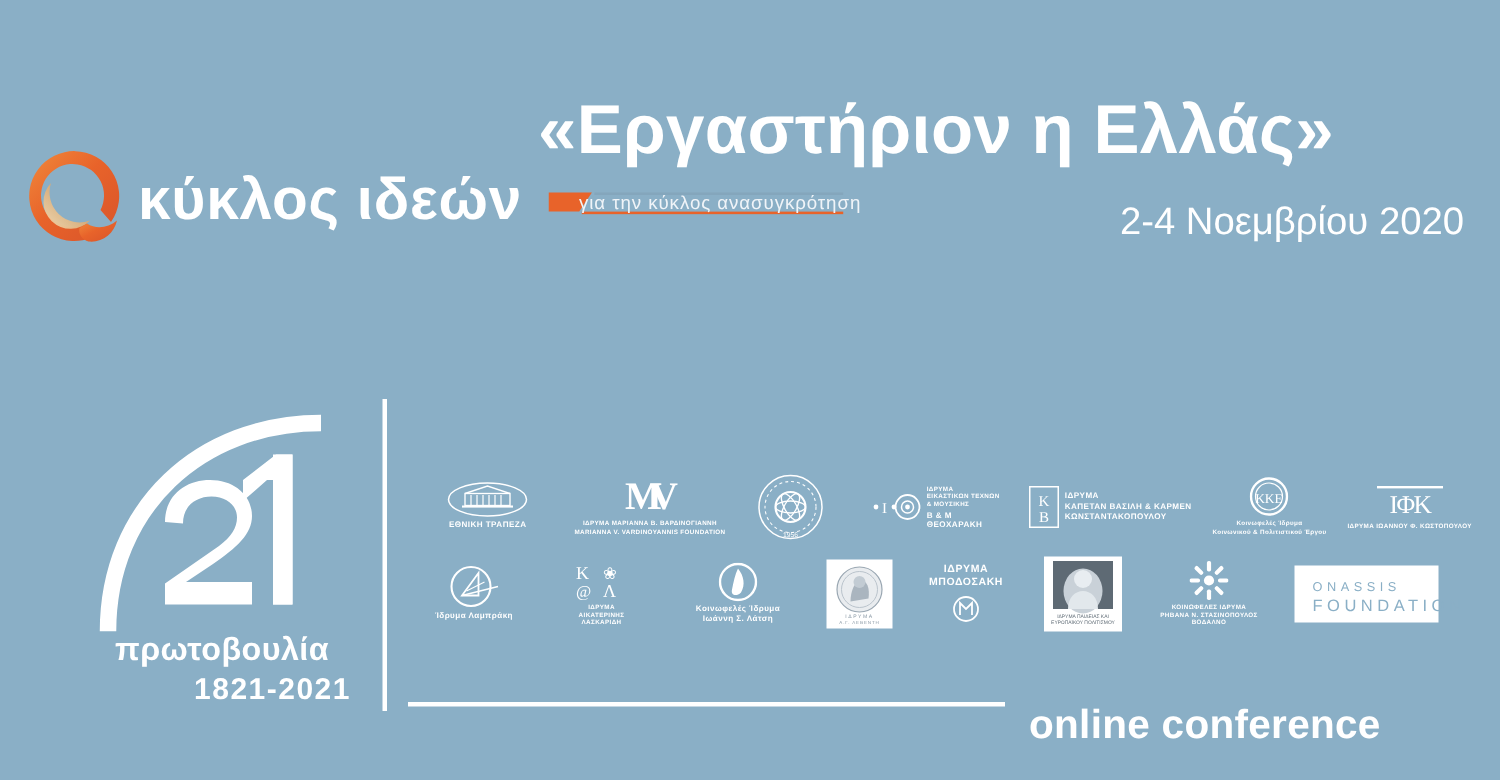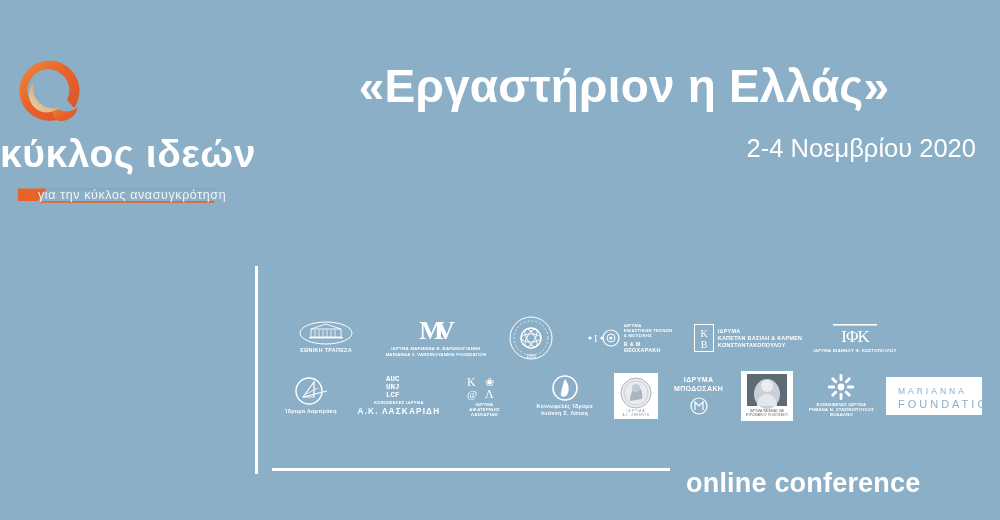--- a/index.html
+++ b/index.html
@@ -13,21 +13,21 @@
     width: 1000px; height: 520px;
     background: #8aafc6;
     color: #ffffff;
     overflow: hidden;
   }
 
   
   .brand {
     position: absolute; left: 0; top: 52px;
     width: 262px; height: 160px;
-    display: flex; flex-direction: column; align-items: flex-start;
+    display: flex; flex-direction: row; align-items: center;
   }
   .brand-mark { width: 92px; height: 80px; }
   .brand-name {
     margin-top: 2px;
     font-size: 39px;
     font-weight: 600;
     letter-spacing: 0.5px;
     line-height: 1;
     color: #ffffff;
     white-space: nowrap;
@@ -207,20 +207,38 @@
     </div>
   </div>
 
   <div class="headline">
     <div class="title">«Εργαστήριον η Ελλάς»</div>
     <div class="subtitle">
     </div>
     <div class="dates">2-4 Νοεμβρίου 2020</div>
   </div>
 
+  <div class="emblem">
+    <div class="emblem-mark">
+      <svg viewBox="0 0 172 145" width="172" height="145">
+
+        <path d="M10 145 C10 62 72 6 152 6" fill="none" stroke="#ffffff" stroke-width="11"></path>
+
+        <path d="M48 72 C48 54 62 44 78 44 C94 44 106 54 106 68 C106 80 96 89 80 100
+                 L62 112 L106 112 L106 127 L48 127 L48 113 L84 88
+                 C92 82 96 76 96 69 C96 61 89 55 79 55 C69 55 60 61 60 73 Z" fill="#ffffff"></path>
+
+        <path d="M120 127 L120 44 L116 44 L100 58 L100 44 L122 27 L133 27 L133 127 Z" fill="#ffffff"></path>
+
+        <rect x="120" y="27" width="13" height="100" fill="#ffffff"></rect>
+      </svg>
+    </div>
+    <div class="emblem-title">πρωτοβουλία</div>
+    <div class="emblem-years">1821-2021</div>
+  </div>
 
   <div class="v-divider"></div>
 
   <div class="sponsors">
 
     <div class="sponsor-row r1">
 
       <div class="sponsor" style="width:108px">
         <div class="sp-glyph">
           <svg width="54" height="24" viewBox="0 0 54 24">
@@ -287,20 +305,31 @@
             <rect x="0.5" y="0.5" width="19" height="27" fill="none" stroke="#fff" stroke-width="1"></rect>
             <text x="10" y="13" font-size="10" fill="#fff" text-anchor="middle" font-family="'Liberation Serif',serif">K</text>
             <text x="10" y="24" font-size="10" fill="#fff" text-anchor="middle" font-family="'Liberation Serif',serif">B</text>
           </svg>
         </div>
         <div class="sp-text mid" style="text-align:left">ΙΔΡΥΜΑ
 ΚΑΠΕΤΑΝ ΒΑΣΙΛΗ &amp; ΚΑΡΜΕΝ
 ΚΩΝΣΤΑΝΤΑΚΟΠΟΥΛΟΥ</div>
       </div>
 
+      <div class="sponsor" style="width:96px">
+        <div class="sp-glyph">
+          <svg width="26" height="26" viewBox="0 0 26 26">
+            <circle cx="13" cy="13" r="12" fill="none" stroke="#fff" stroke-width="1.6"></circle>
+            <circle cx="13" cy="13" r="9" fill="none" stroke="#fff" stroke-width="0.8"></circle>
+            <text x="13" y="17" font-size="9" fill="#fff" text-anchor="middle" font-family="'Liberation Serif',serif">ΚΚΕ</text>
+          </svg>
+        </div>
+        <div class="sp-text">Κοινωφελές Ίδρυμα
+Κοινωνικού &amp; Πολιτιστικού Έργου</div>
+      </div>
 
       <div class="sponsor" style="width:94px">
         <div class="sp-glyph">
           <svg width="56" height="24" viewBox="0 0 56 24">
             <rect x="6" y="2" width="44" height="1.6" fill="#fff"></rect>
             <text x="28" y="20" font-size="17" fill="#fff" text-anchor="middle" font-family="'Liberation Serif',serif" letter-spacing="-1">ΙΦΚ</text>
           </svg>
         </div>
         <div class="sp-text">ΙΔΡΥΜΑ ΙΩΑΝΝΟΥ Φ. ΚΩΣΤΟΠΟΥΛΟΥ</div>
       </div>
@@ -313,33 +342,20 @@
           <svg width="34" height="30" viewBox="0 0 34 30">
             <circle cx="15" cy="15" r="13" fill="none" stroke="#fff" stroke-width="1.4"></circle>
             <path d="M9 21 L20 6 L20 21 Z" fill="none" stroke="#fff" stroke-width="1.2"></path>
             <path d="M9 21 L33 15" fill="none" stroke="#fff" stroke-width="1.2"></path>
             <path d="M12 18 L24 12" fill="none" stroke="#fff" stroke-width="0.8"></path>
           </svg>
         </div>
         <div class="sp-text mid">Ίδρυμα Λαμπράκη</div>
       </div>
 
-      <div class="sponsor" style="width:112px">
-        <div class="sp-glyph">
-          <svg width="30" height="24" viewBox="0 0 30 24">
-            <g fill="#fff" font-family="'Liberation Mono',monospace" font-size="7.5" font-weight="700">
-              <text x="2" y="7">AUC</text>
-              <text x="2" y="15">UNJ</text>
-              <text x="2" y="23">LCF</text>
-            </g>
-          </svg>
-        </div>
-        <div class="sp-text">ΚΟΙΝΩΦΕΛΕΣ ΙΔΡΥΜΑ</div>
-        <div class="sp-text" style="font-size:8.2px;letter-spacing:1.2px">Α.Κ. ΛΑΣΚΑΡΙΔΗ</div>
-      </div>
 
       <div class="sponsor" style="width:82px">
         <div class="sp-glyph">
           <svg width="42" height="26" viewBox="0 0 42 26">
             <text x="4" y="12" font-size="12" fill="#fff" font-family="'Liberation Serif',serif">Κ</text>
             <text x="22" y="12" font-size="11" fill="#fff" font-family="'Liberation Serif',serif">❀</text>
             <text x="4" y="24" font-size="11" fill="#fff" font-family="'Liberation Serif',serif">@</text>
             <text x="22" y="24" font-size="12" fill="#fff" font-family="'Liberation Serif',serif">Λ</text>
           </svg>
         </div>
@@ -416,21 +432,21 @@
             </g>
           </svg>
         </div>
         <div class="sp-text">ΚΟΙΝΩΦΕΛΕΣ ΙΔΡΥΜΑ
 ΡΗΒΑΝΑ Ν. ΣΤΑΣΙΝΟΠΟΥΛΟΣ
 ΒΟΔΑΛΝΟ</div>
       </div>
 
       <div class="sponsor" style="width:118px">
         <div class="sp-box" style="width:96px;height:38px;align-items:flex-start;padding:7px 0 0 12px">
-          <div style="font-size:8.5px;letter-spacing:3px;color:#8aafc6;font-weight:400;line-height:1.45">MARIANNA</div>
+          <div style="font-size:8.5px;letter-spacing:3px;color:#8aafc6;font-weight:400;line-height:1.45">ONASSIS</div>
           <div style="font-size:11px;letter-spacing:3px;color:#8aafc6;font-weight:400;line-height:1.45">FOUNDATION</div>
         </div>
       </div>
     </div>
   </div>
 
   <div class="footer">
     <div class="footer-rule"></div>
     <div class="footer-label">online conference</div>
   </div>

